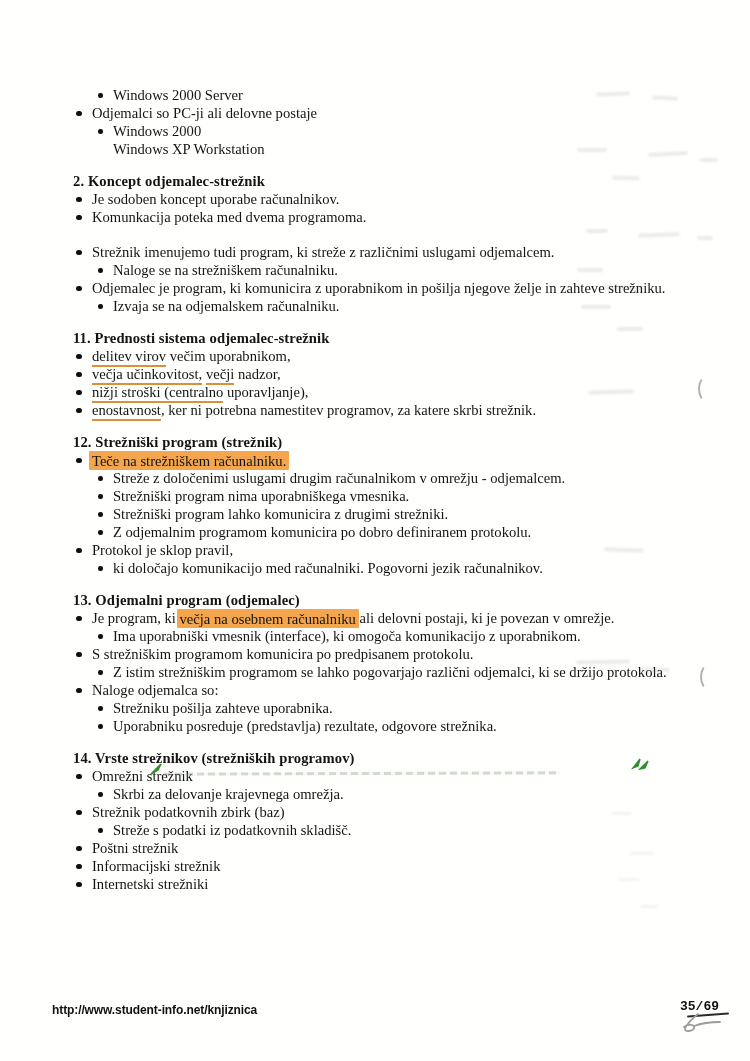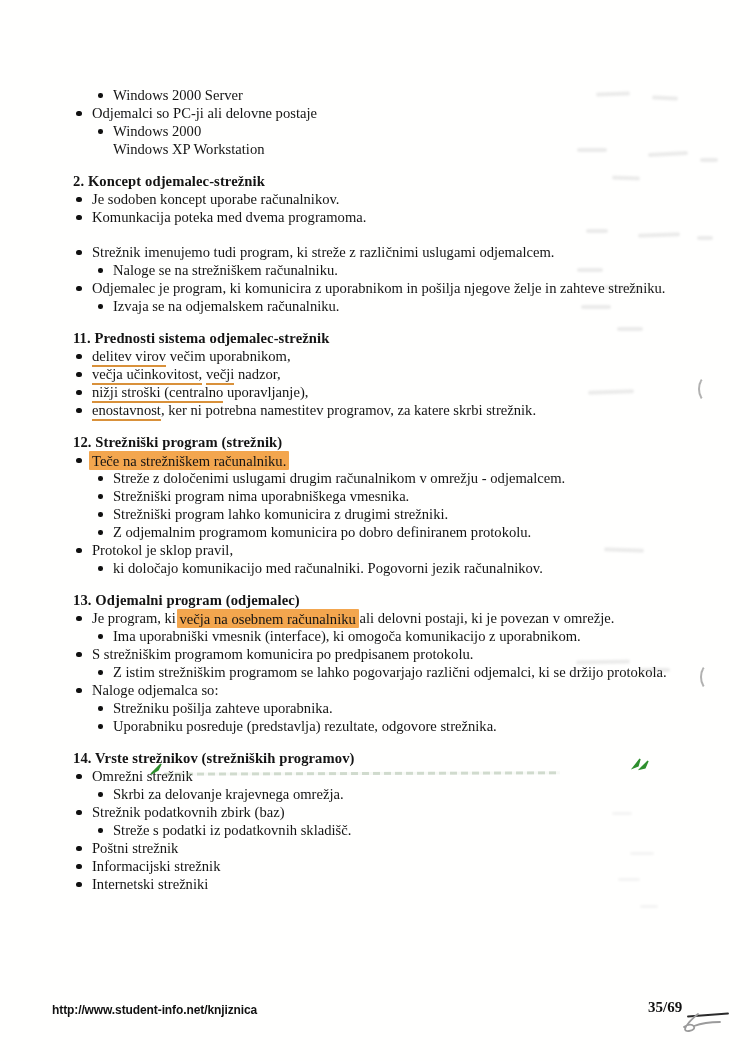--- a/index.html
+++ b/index.html
@@ -43,23 +43,23 @@
     border-bottom:2.5px solid var(--underline);
     padding-bottom:0.5px;
   }
   
   .footer-url{
     position:absolute;left:52px;top:1003px;
     font-family:"Liberation Sans", sans-serif;font-weight:bold;
     font-size:12px;letter-spacing:-0.1px;color:#111;
   }
   .page-number{
-    position:absolute;left:648px;top:999px;
-    font-family:Liberation Serif, serif;font-weight:bold;
-    font-size:15px;color:#111;
+    position:absolute;left:680px;top:999px;
+    font-family:Liberation Mono, monospace;font-weight:bold;
+    font-size:13px;color:#111;
   }
   .pg-underline{
     position:absolute;left:687px;top:1014px;width:42px;height:2.2px;
     background:#2b2b2b;transform:rotate(-4deg);border-radius:2px;
   }
   .pencil-scribble{position:absolute;left:664px;top:1008px;}
   
   .art{
     position:absolute;background:#7e7e7e;opacity:.15;filter:blur(1px);
     border-radius:2px;

